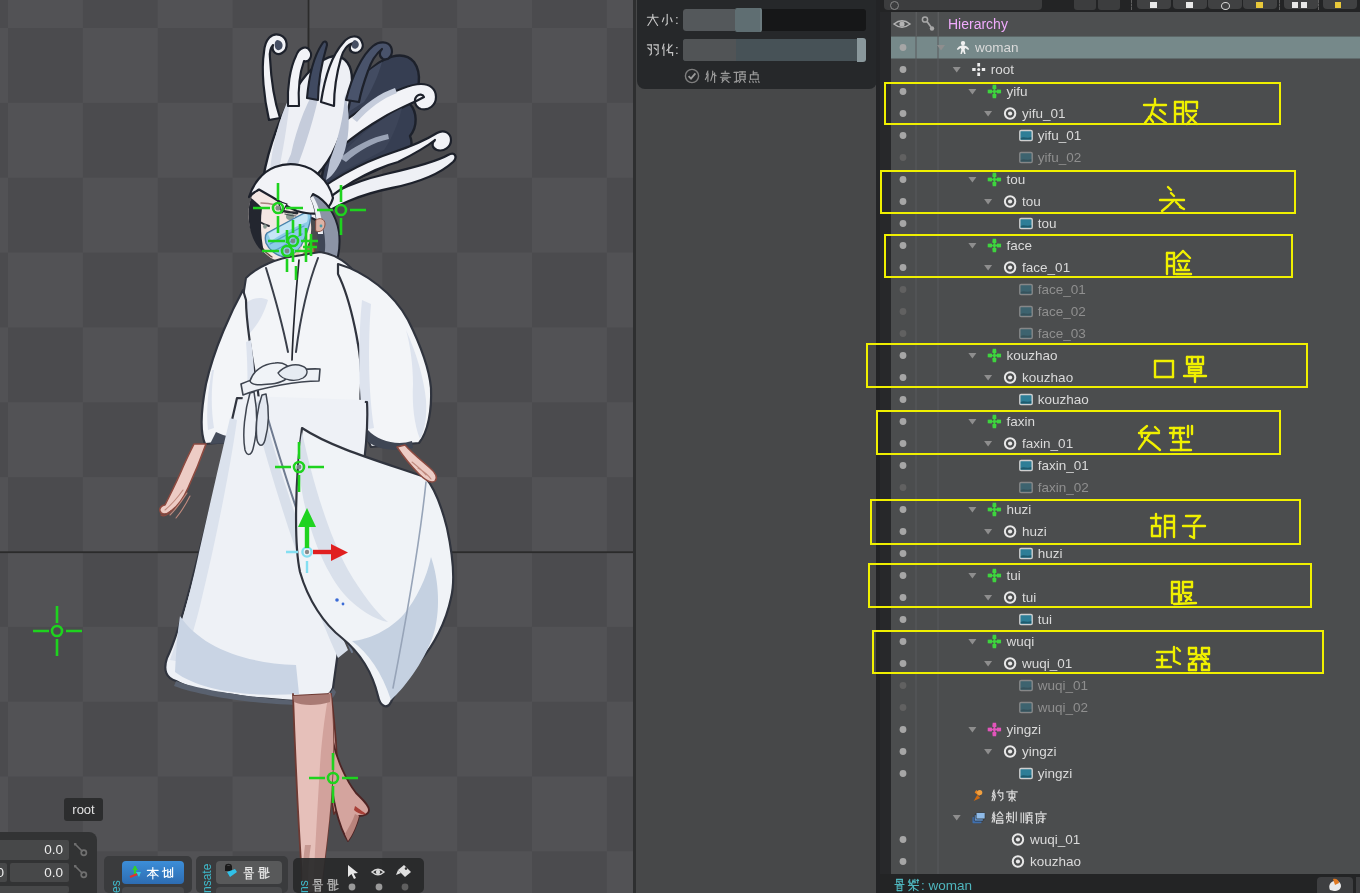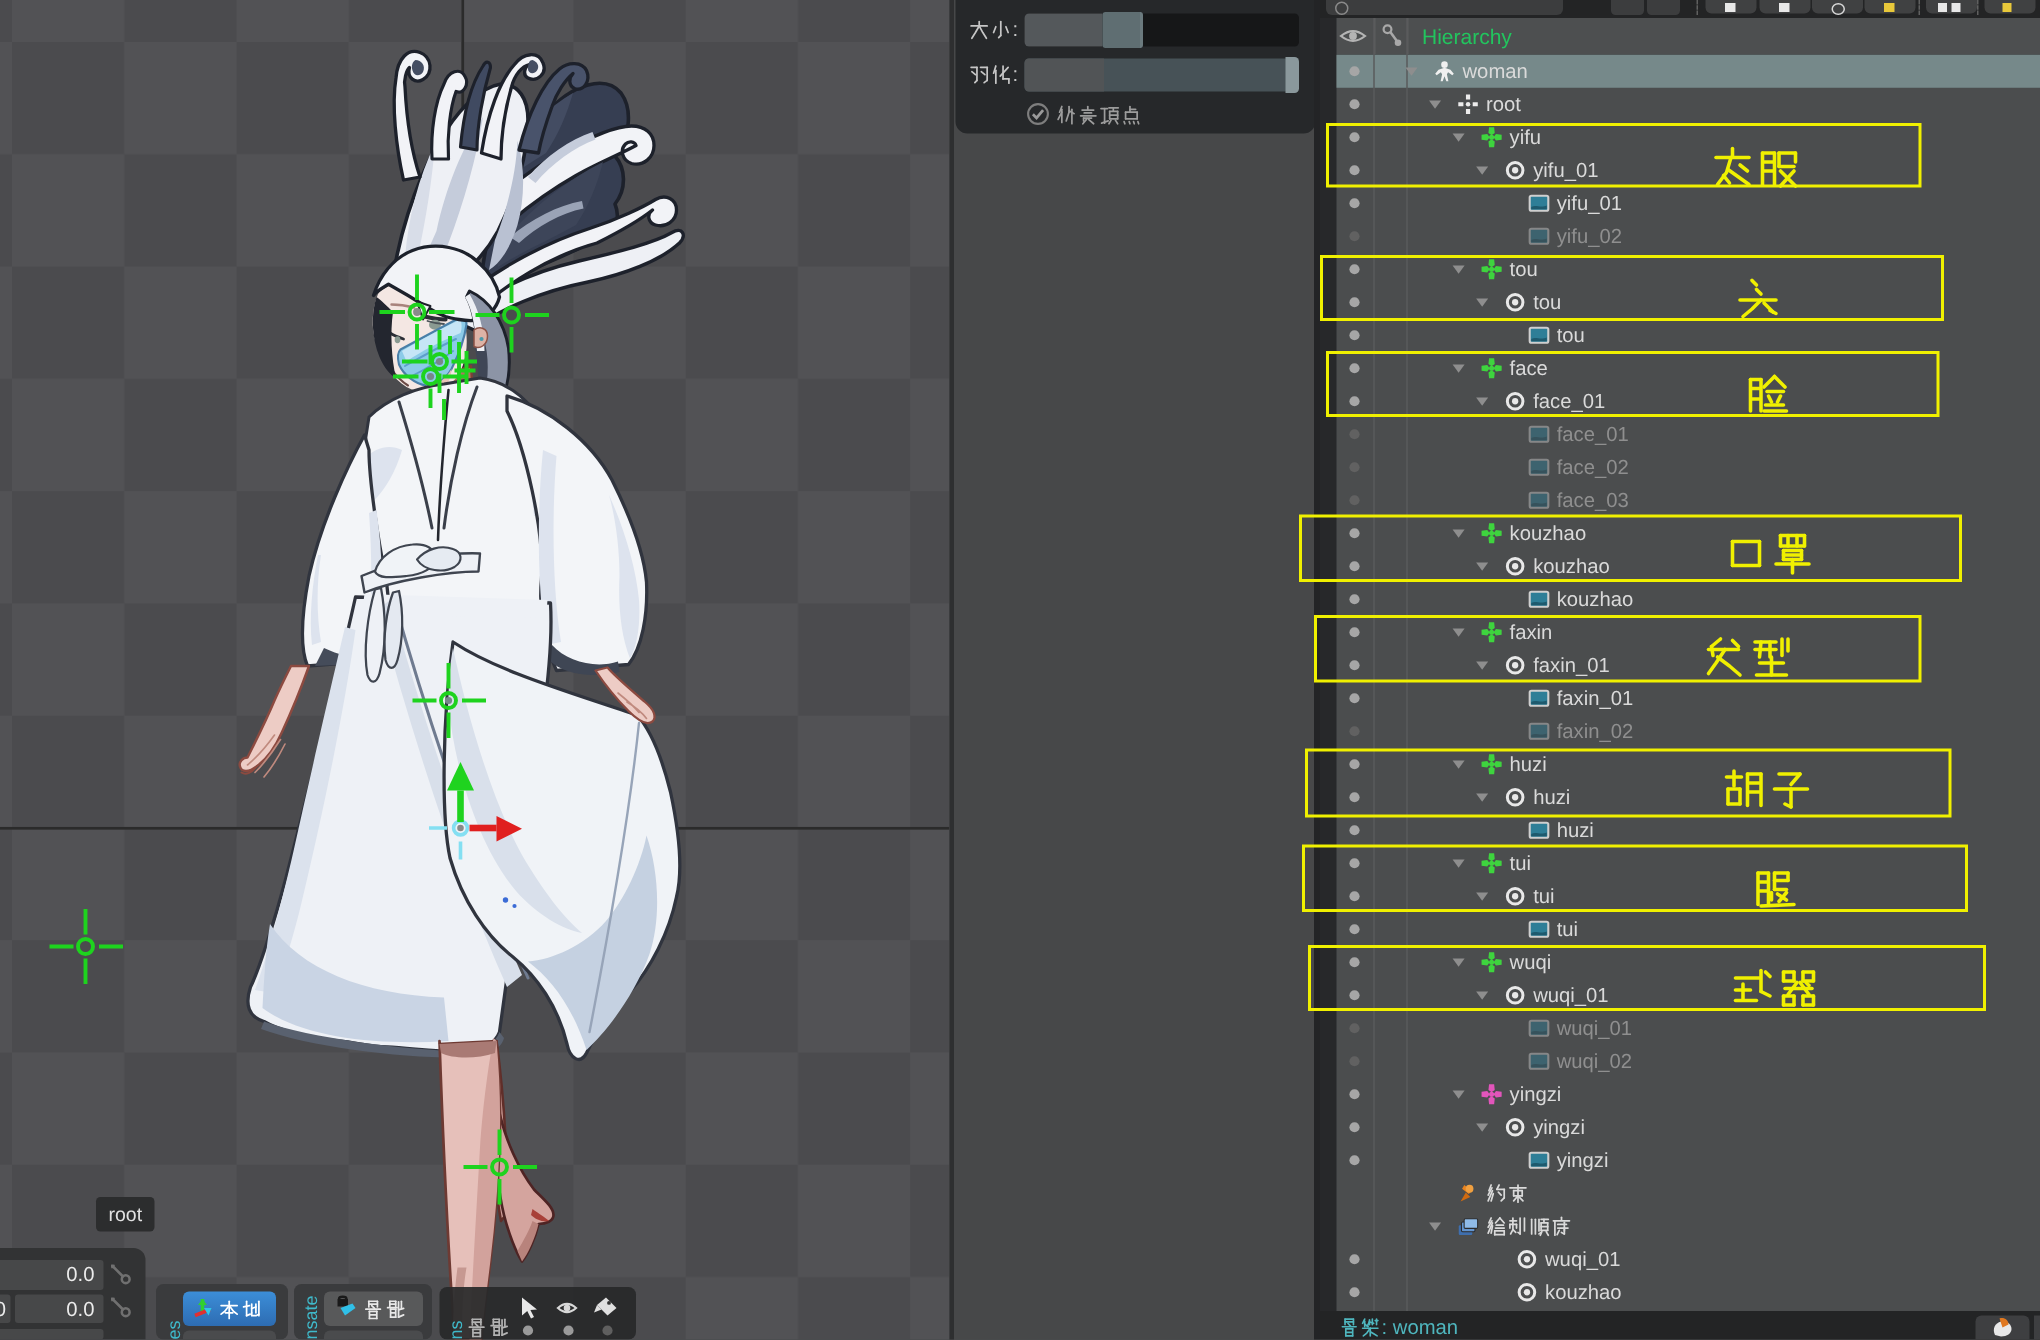--- a/index.html
+++ b/index.html
@@ -442,21 +442,21 @@
   <div class="abs" style="left:270px;top:2px;width:7px;height:6px;background:#e8e8e8"></div>
   <div class="abs" style="left:306px;top:2px;width:7px;height:6px;background:#e8e8e8"></div>
   <div class="abs" style="left:341px;top:2px;width:7px;height:6px;border:1.5px solid #d8d8d8;border-radius:50%"></div>
   <div class="abs" style="left:376px;top:2px;width:7px;height:6px;background:#e8c83a"></div>
   <div class="abs" style="left:412px;top:2px;width:6px;height:6px;background:#e8e8e8"></div>
   <div class="abs" style="left:421px;top:2px;width:6px;height:6px;background:#e8e8e8"></div>
   <div class="abs" style="left:455px;top:2px;width:6px;height:6px;background:#e8c83a"></div>
 
   <div class="abs" style="left:0;top:12px;width:480px;height:24px;background:#4d4f50;border-bottom:1px solid #424445"></div>
   <div class="abs" style="left:0;top:12px;width:11px;height:862px;background:#27282a"></div>
-  <div class="abs" style="left:68px;top:16px;color:#22c55e;font-size:14px">Hierarchy</div>
+  <div class="abs" style="left:68px;top:16px;color:#f0abfc;font-size:14px">Hierarchy</div>
   <svg class="abs" style="left:11px;top:14px" width="46" height="20" viewBox="0 0 46 20">
     <path d="M3 10 Q11 3.5 19 10 Q11 16.5 3 10 Z" fill="none" stroke="#b4b4b4" stroke-width="1.5"></path>
     <circle cx="11" cy="10" r="2.6" fill="#b4b4b4"></circle>
     <circle cx="34" cy="5.5" r="2.6" fill="none" stroke="#a8a8a8" stroke-width="1.5"></circle>
     <path d="M36 7.5 L40 13" stroke="#a8a8a8" stroke-width="1.7" fill="none"></path>
     <circle cx="41" cy="14.5" r="2.2" fill="#a8a8a8"></circle>
   </svg>
   <div class="abs" style="left:35.5px;top:12px;width:1px;height:24px;background:#5c5e5f"></div>
   <div class="abs" style="left:57.5px;top:12px;width:1px;height:24px;background:#5c5e5f"></div>
 </div>

